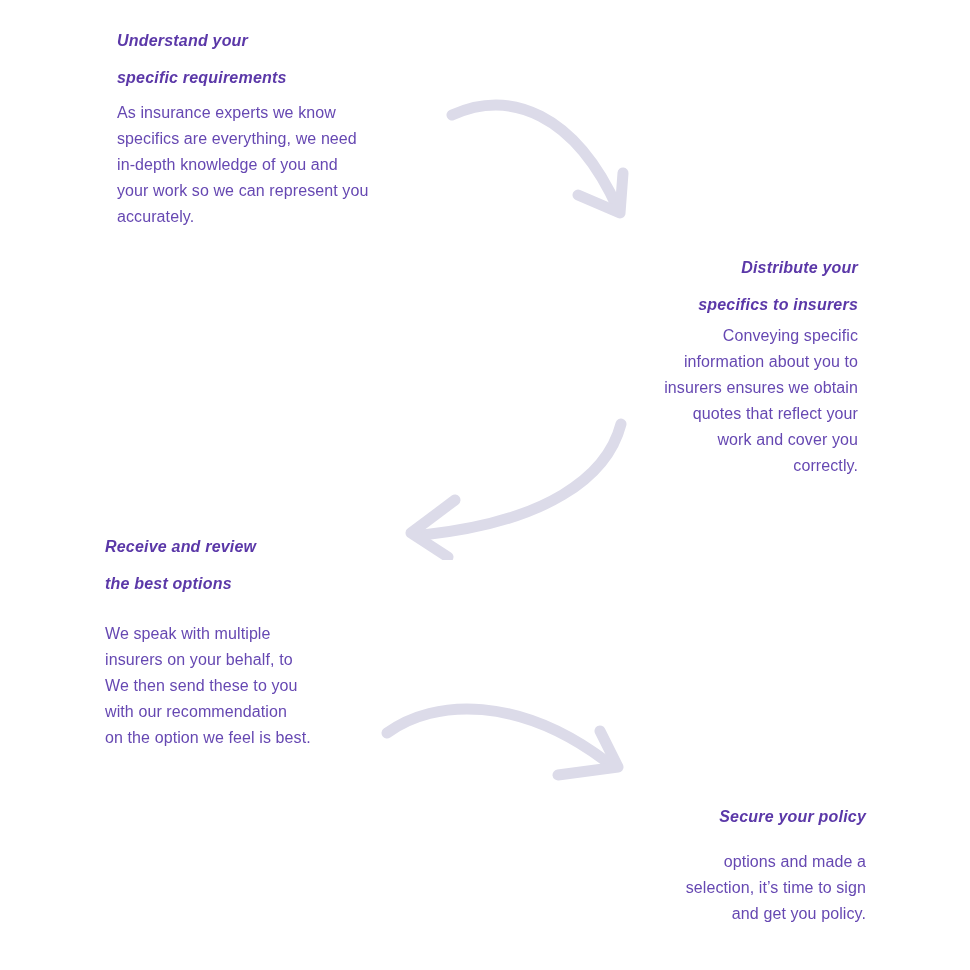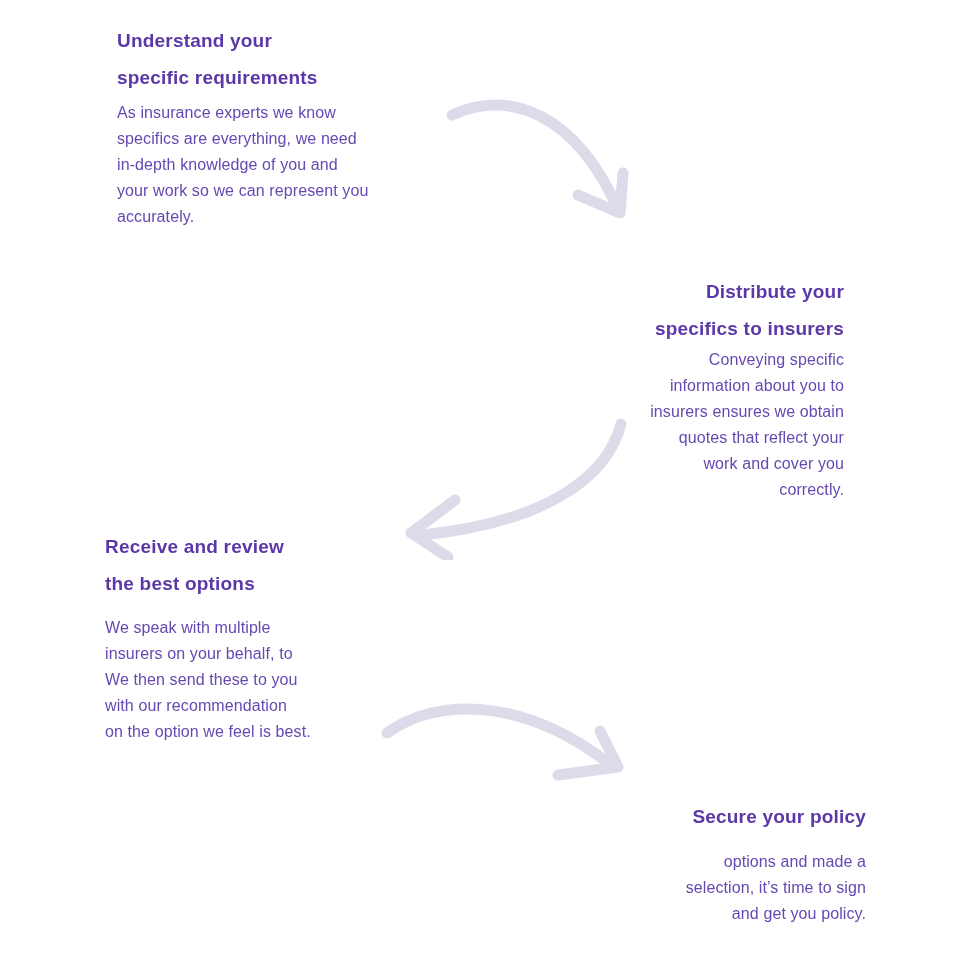--- a/index.html
+++ b/index.html
@@ -14,43 +14,44 @@
     position:relative;
     width:970px;
     height:970px;
     background:var(--bg);
     overflow:hidden;
     font-family:"Liberation Sans", sans-serif;
   }
   .step{position:absolute;}
   .step .heading{
     color:var(--heading);
-    font-size:19px;
+    font-size:16px;
     line-height:37px;
     font-weight:700;
     letter-spacing:0.2px;
+    font-style:italic;
   }
   .step .body{
     color:var(--body);
     font-size:16px;
     line-height:26px;
     font-weight:500;
     letter-spacing:0.1px;
   }
   .align-left{text-align:left;}
   .align-right{text-align:right;}
 
   .step-1{left:117px;top:22px;width:350px;}
   .step-1 .body{margin-top:4px;}
 
-  .step-2{top:249px;right:126px;width:390px;margin-top:24px;}
+  .step-2{top:249px;right:112px;width:390px;}
   .step-2 .body{margin-top:0px;}
 
   .step-3{left:105px;top:528px;width:350px;}
-  .step-3 .body{margin-top:13px;}
+  .step-3 .body{margin-top:19px;}
 
   .step-4{top:798px;right:104px;width:345px;}
   .step-4 .body{margin-top:14px;}
 
   .arrow{position:absolute;color:var(--arrow);}
   .arrow svg{display:block;width:100%;height:100%;}
   .arrow path{
     fill:none;
     stroke:currentColor;
     stroke-width:11;

